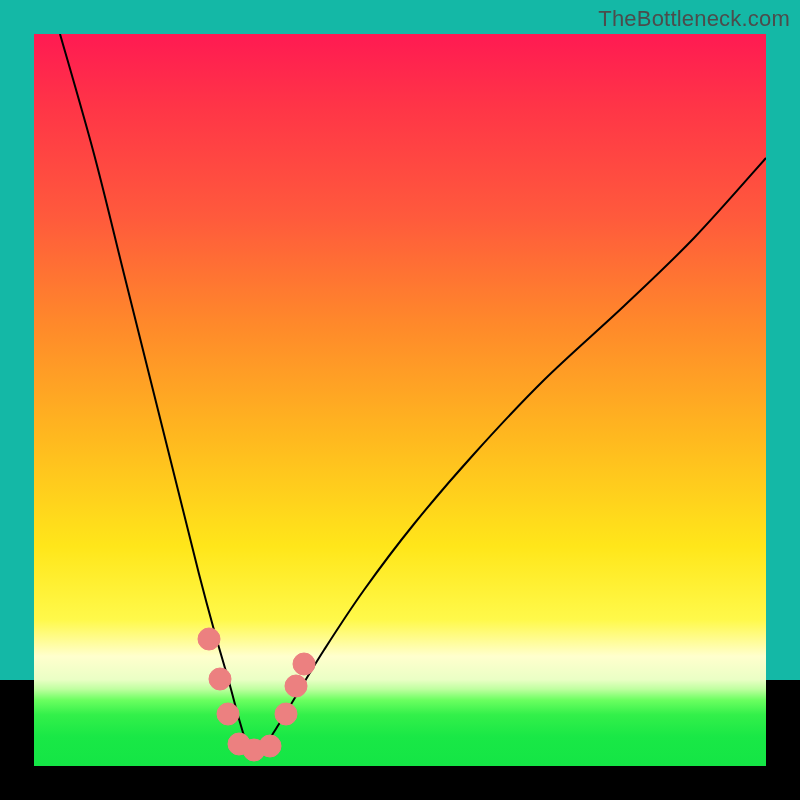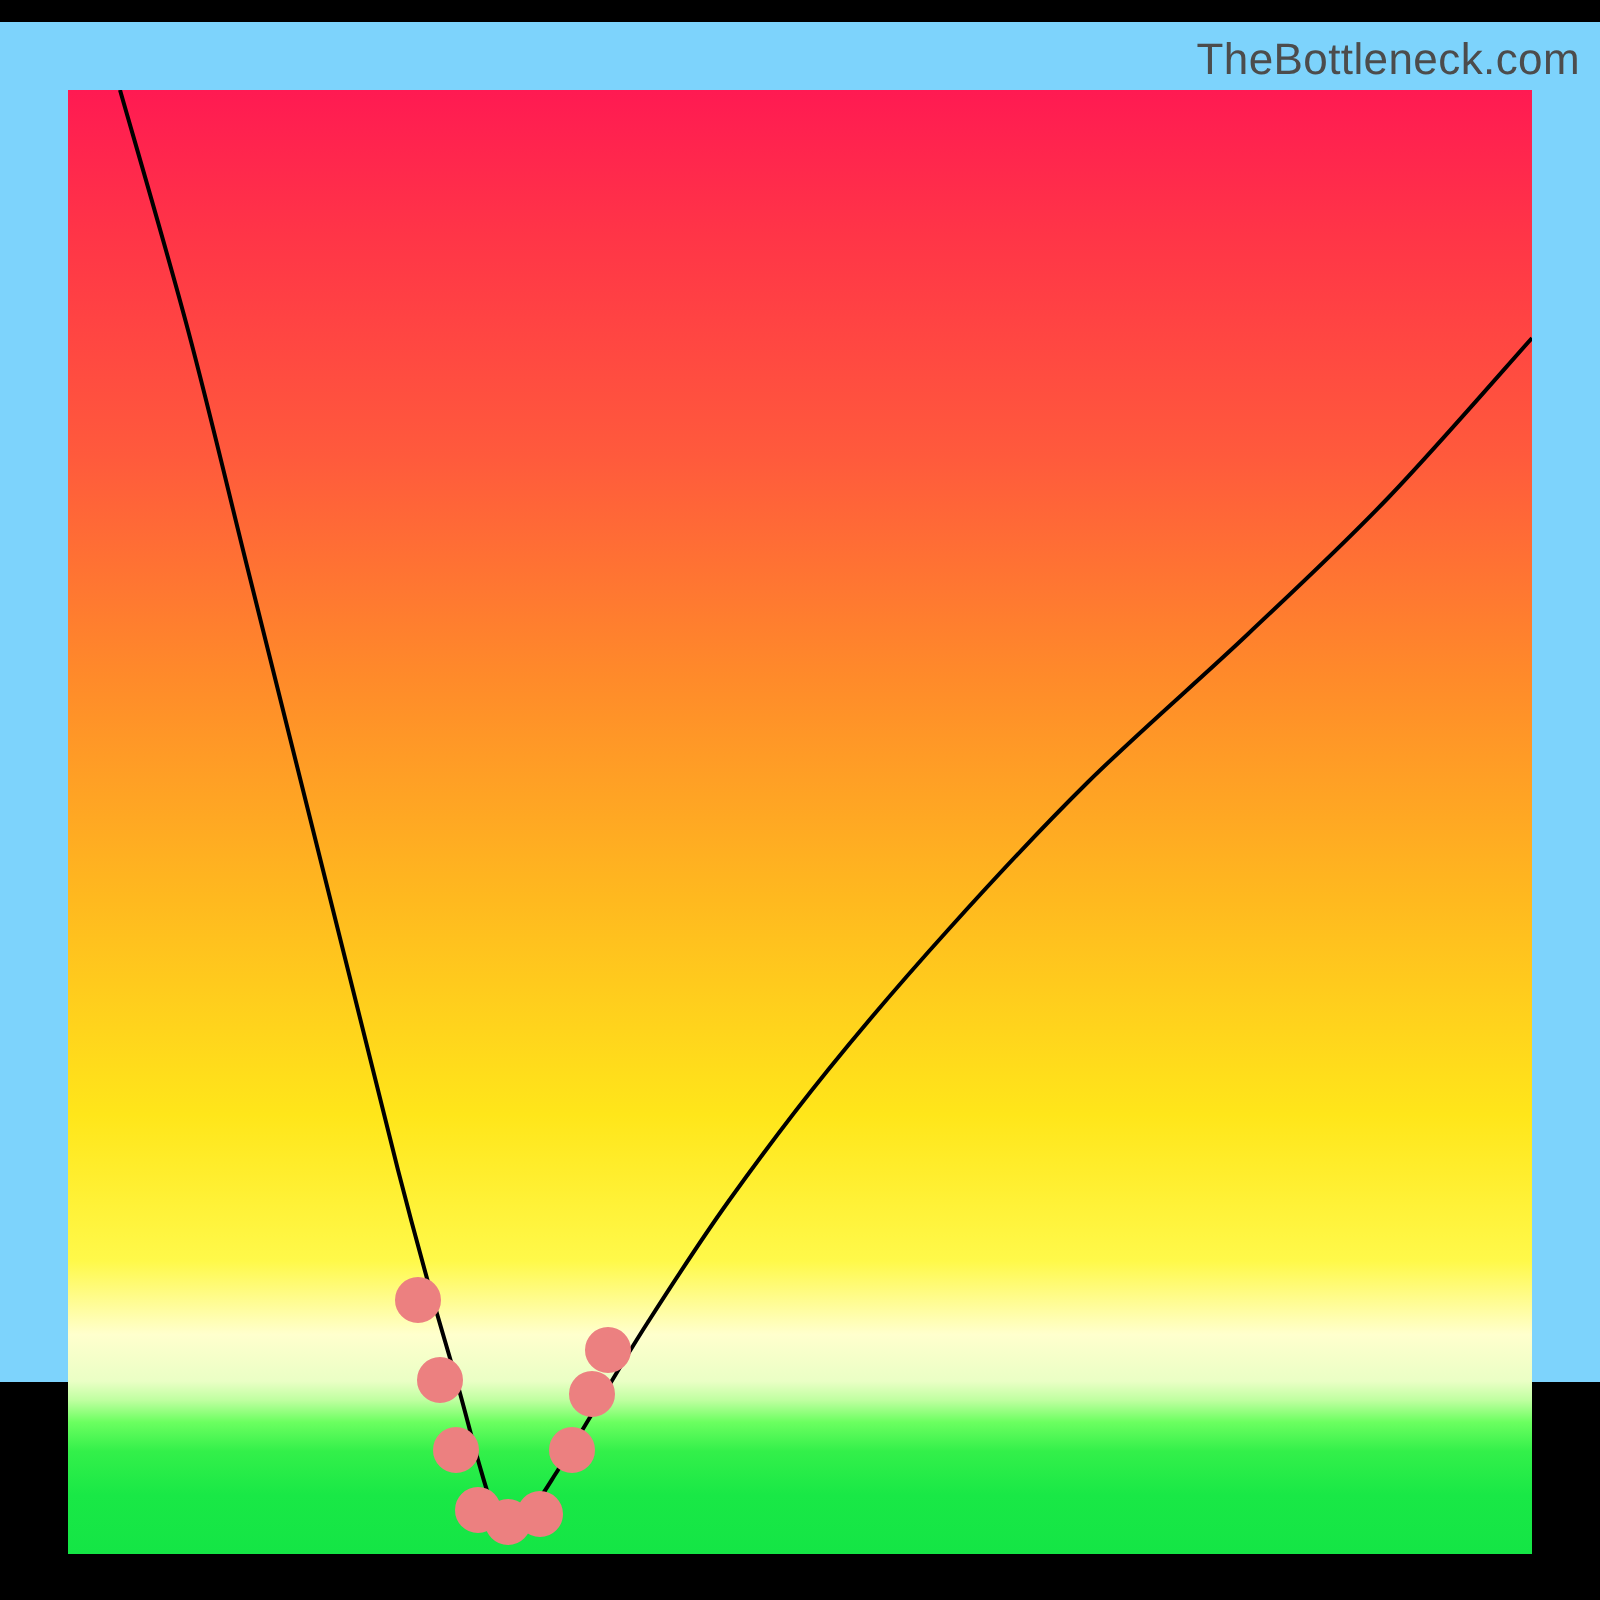--- a/index.html
+++ b/index.html
@@ -6,23 +6,23 @@
     margin: 0;
     padding: 0;
     width: 800px;
     height: 800px;
     overflow: hidden;
     background: #000;
     font-family: Arial, Helvetica, sans-serif;
   }
   .frame {
     position: absolute;
-    left: 0; top: 11px;
+    left: 0; top: 0;
     width: 800px; height: 680px;
-    background: #7dd3fc;
+    background: #14b8a6;
   }
   .plot-area {
     position: absolute;
     left: 34px;
     top: 34px;
     width: 732px;
     height: 732px;
     overflow: hidden;
   }
   .gradient-bg {

